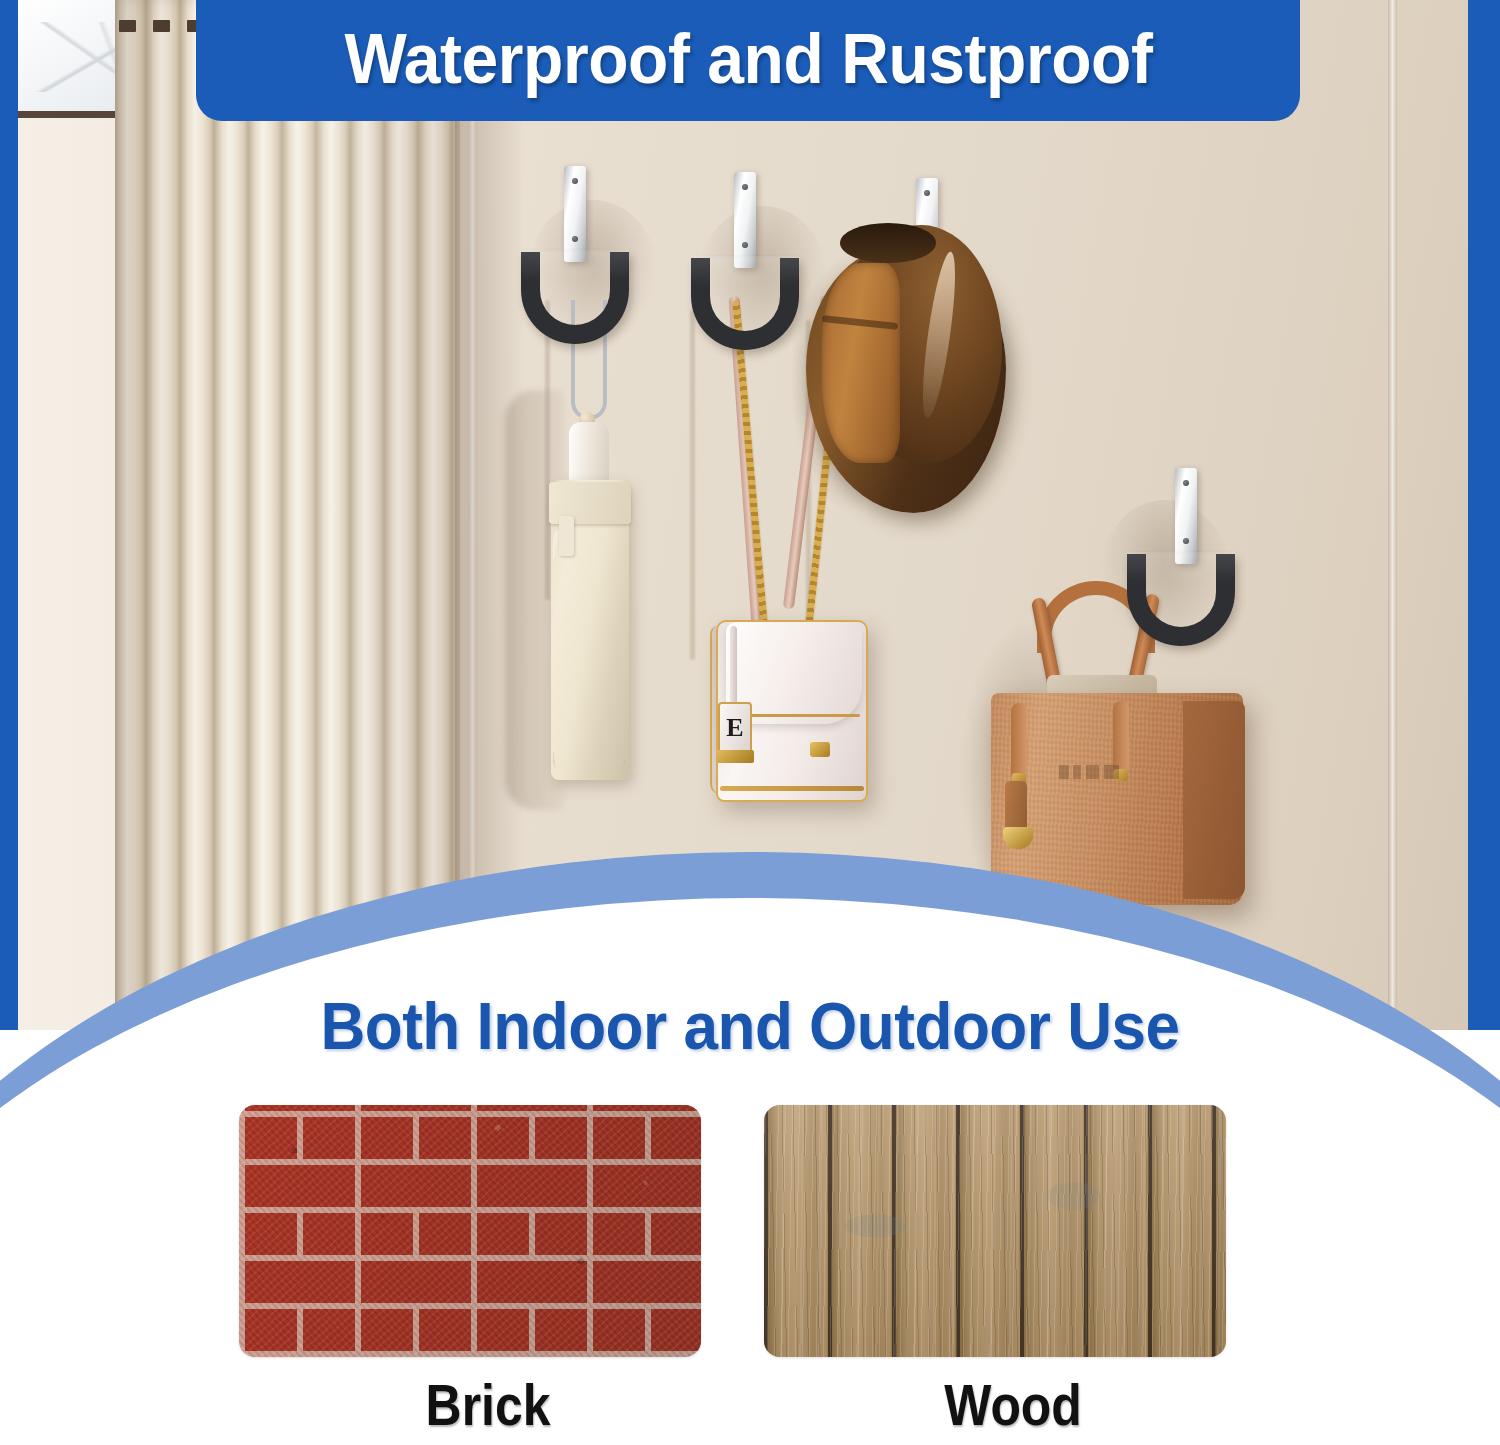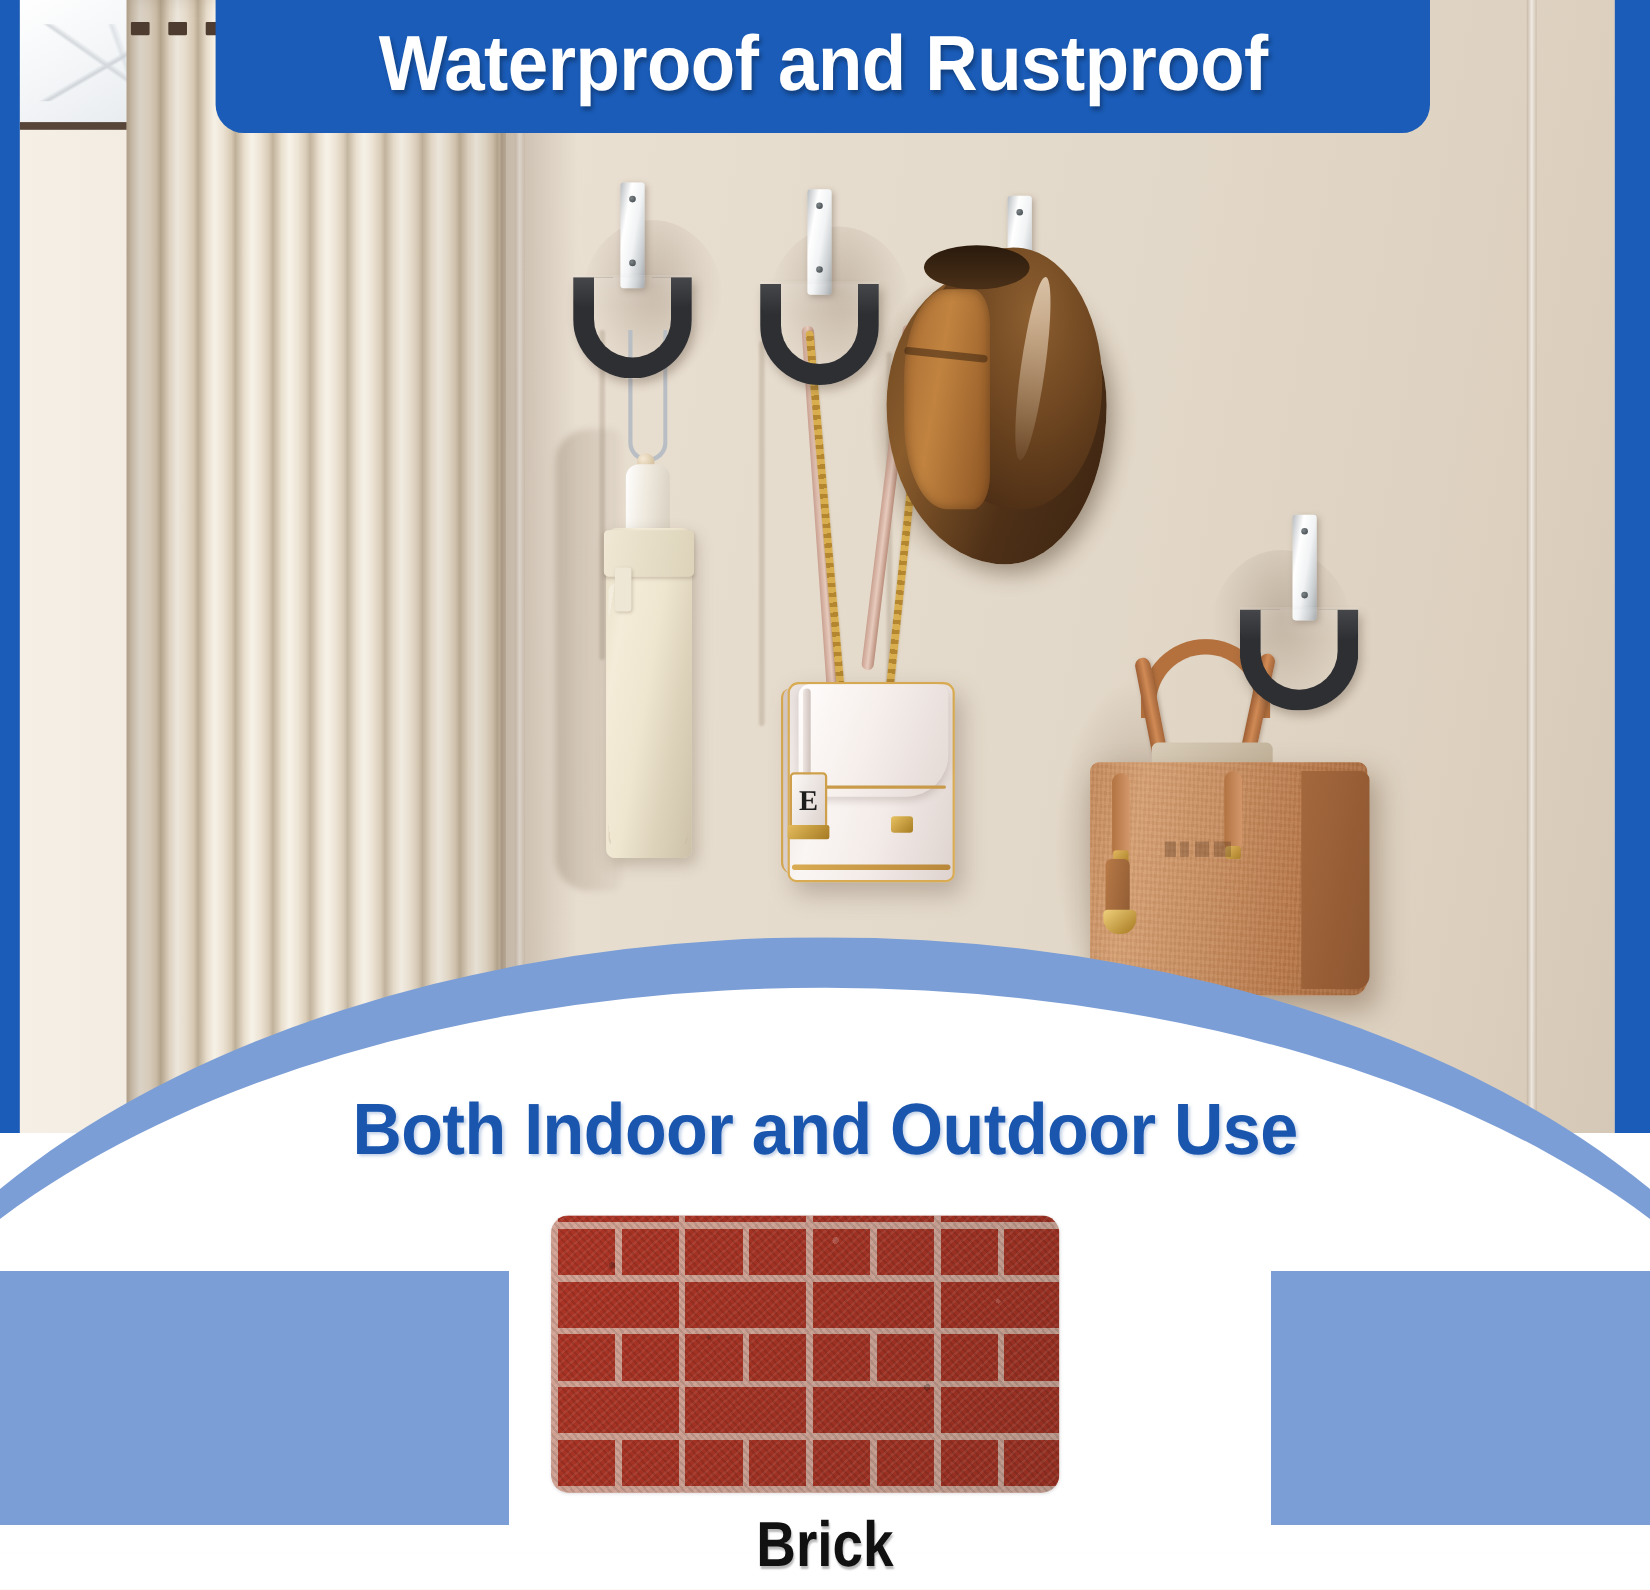--- a/index.html
+++ b/index.html
@@ -678,17 +678,21 @@
     <div id="subtitle">Both Indoor and Outdoor Use</div>
 
     <div id="materials">
 
       <div class="material">
         <div class="swatch sw-brick"></div>
         <div class="mat-label">Brick</div>
       </div>
 
 
+      <div class="material">
+        <div class="swatch sw-wood"></div>
+        <div class="mat-label">Wood</div>
+      </div>
 
     </div>
   </div>
 
 </div>
 
 </body></html>

